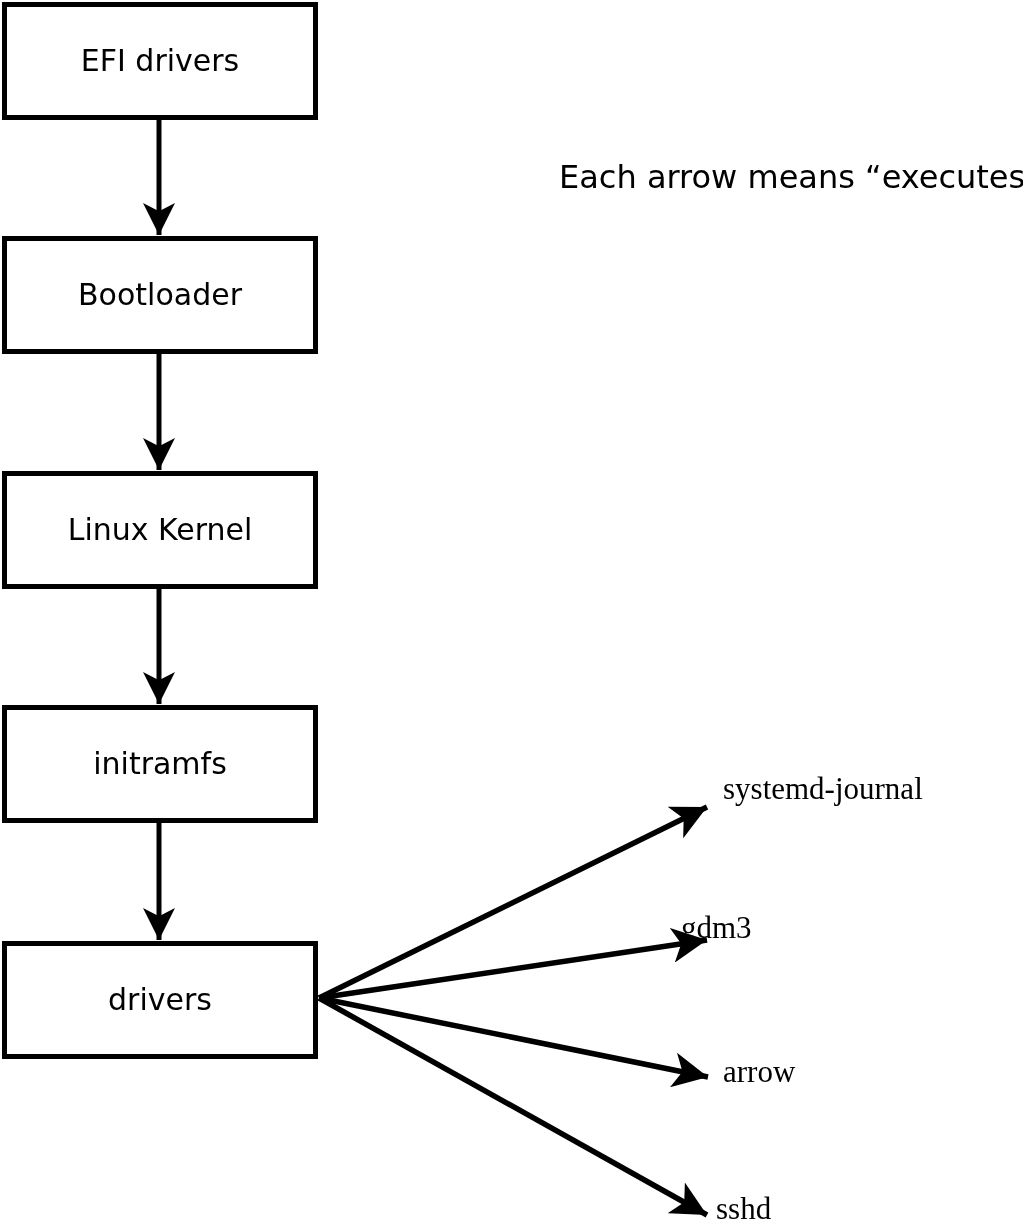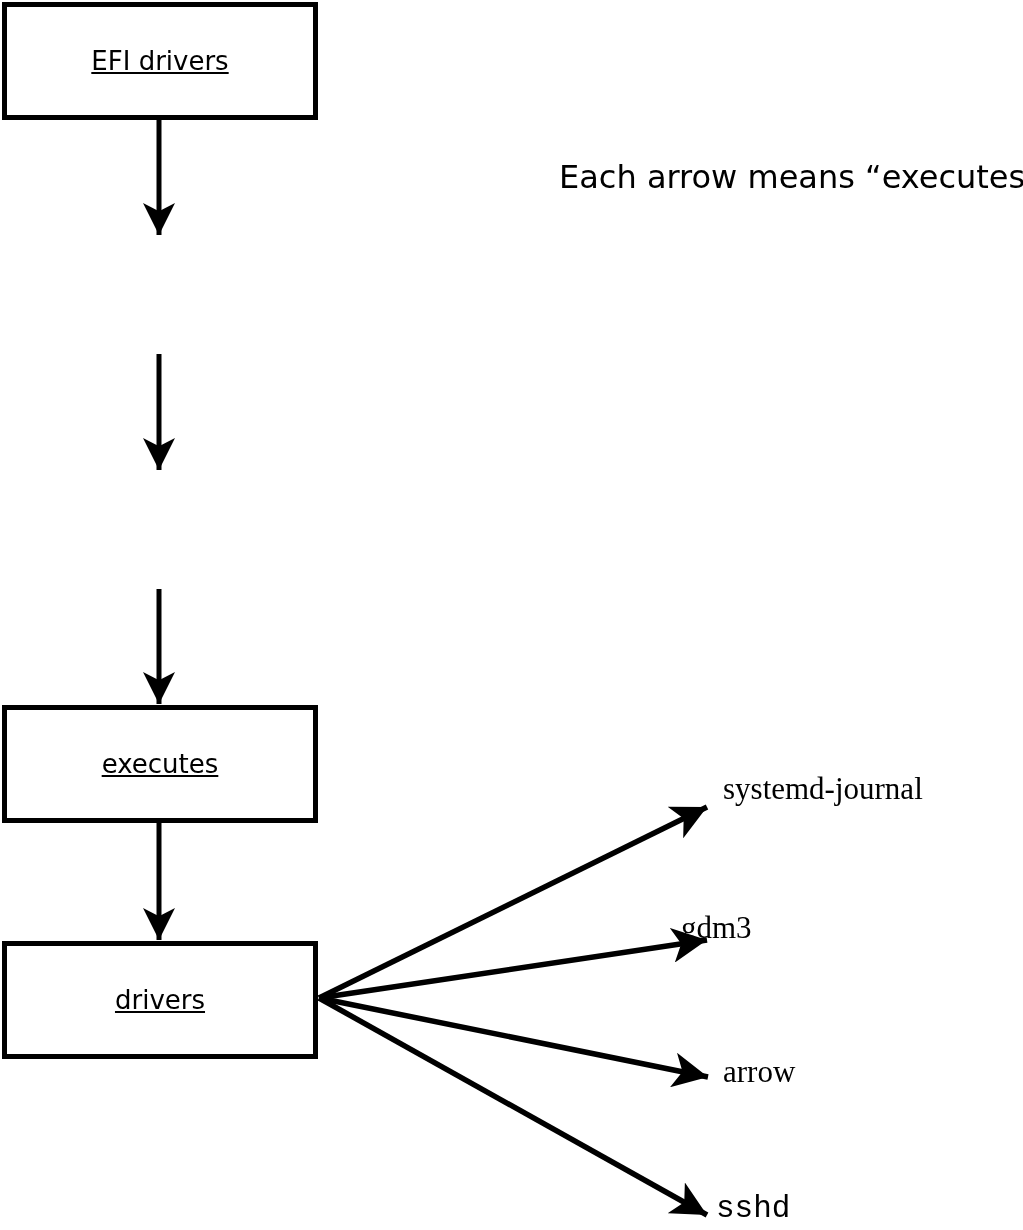--- a/index.html
+++ b/index.html
@@ -28,34 +28,33 @@
     width: 316px;
     height: 118px;
     box-sizing: border-box;
     border: 5px solid #000000;
     background: #ffffff;
     display: flex;
     align-items: center;
     justify-content: center;
   }
   .node-label {
-    font-size: 26px;
+    font-size: 30px;
     line-height: 1;
     white-space: nowrap;
-    text-decoration: underline;
   }
   .target-label {
     position: absolute;
     font-family: Liberation Serif, serif;
     font-size: 31px;
     line-height: 36px;
     white-space: nowrap;
   }
   .target-label.sans {
-    font-family: Liberation Mono, monospace;
+    font-family: Liberation Serif, serif;
   }
   .annotation {
     position: absolute;
     left: 559px;
     top: 158px;
     font-size: 32px;
     line-height: 38px;
     white-space: nowrap;
   }
 </style>
@@ -78,22 +77,28 @@
 
     <line x1="319" y1="998" x2="707" y2="807" stroke="#000000" stroke-width="5.5" marker-end="url(#head)"></line>
     <line x1="319" y1="998" x2="707" y2="940" stroke="#000000" stroke-width="5.5" marker-end="url(#head)"></line>
     <line x1="319" y1="998" x2="708" y2="1077" stroke="#000000" stroke-width="5.5" marker-end="url(#head)"></line>
     <line x1="319" y1="998" x2="707" y2="1215" stroke="#000000" stroke-width="5.5" marker-end="url(#head)"></line>
   </svg>
 
   <div class="node" style="top:2px">
     <span class="node-label">EFI drivers</span>
   </div>
+  <div class="node" style="top:236px">
+    <span class="node-label">Bootloader</span>
+  </div>
+  <div class="node" style="top:471px">
+    <span class="node-label">Linux Kernel</span>
+  </div>
   <div class="node" style="top:705px">
-    <span class="node-label">executes</span>
+    <span class="node-label">initramfs</span>
   </div>
   <div class="node" style="top:941px">
     <span class="node-label">drivers</span>
   </div>
 
   <div class="target-label" style="left:723px; top:771px">systemd-journal</div>
   <div class="target-label" style="left:681px; top:910px">gdm3</div>
   <div class="target-label" style="left:723px; top:1054px">arrow</div>
   <div class="target-label sans" style="left:716px; top:1191px">sshd</div>
 

